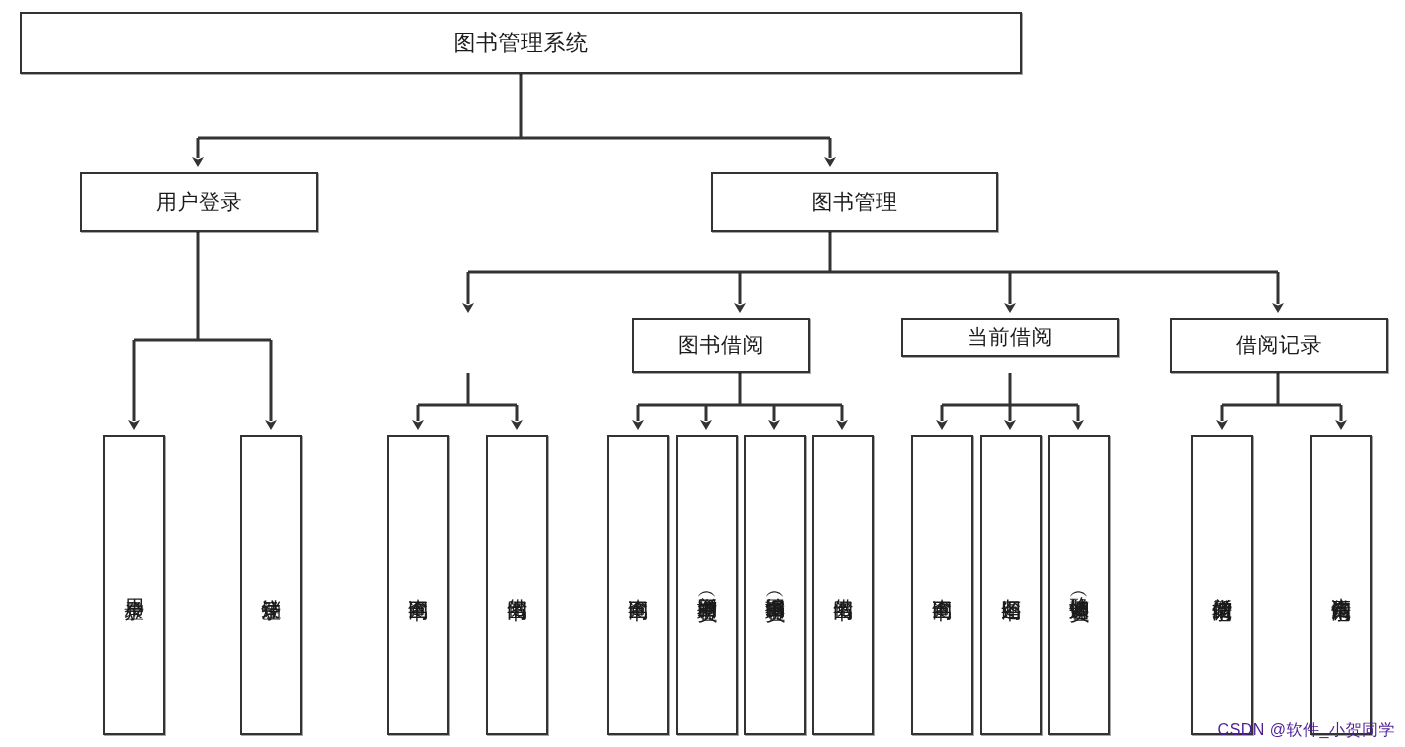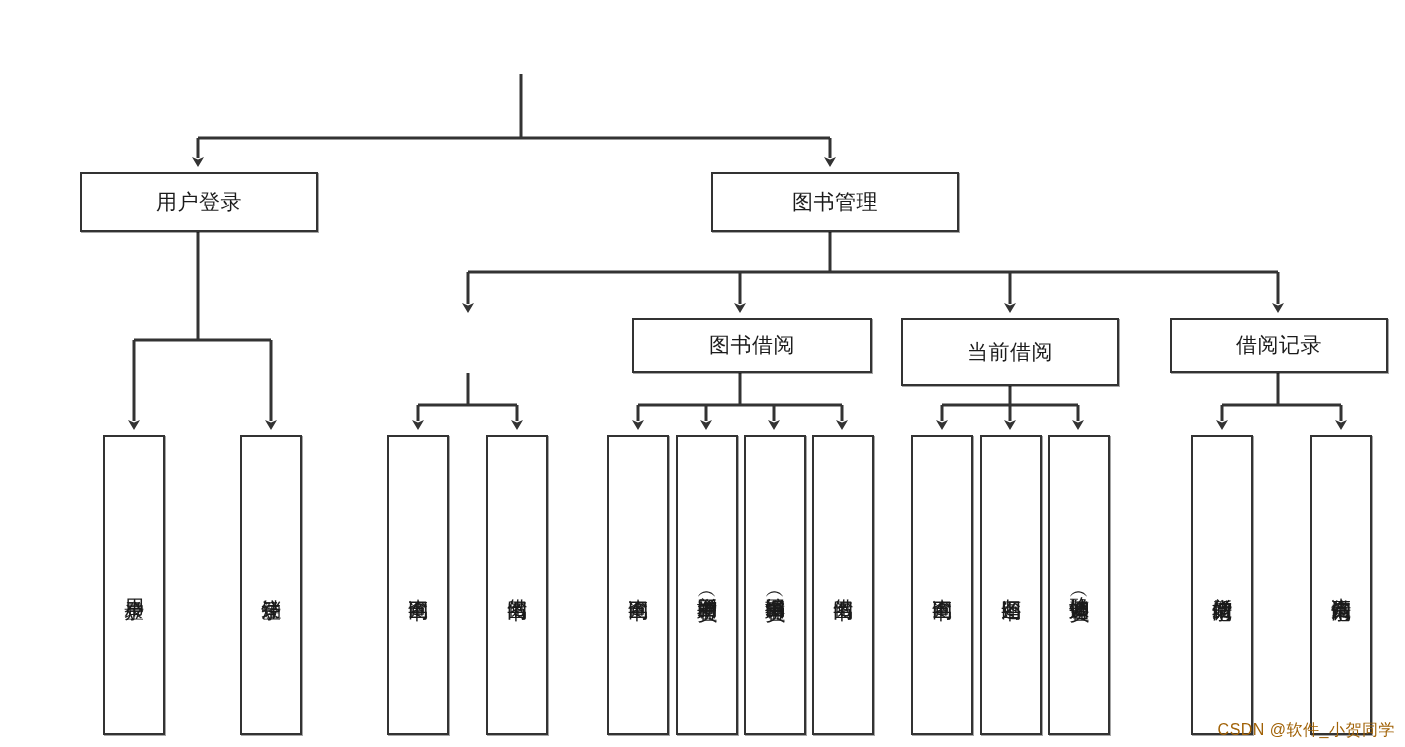--- a/index.html
+++ b/index.html
@@ -59,21 +59,21 @@
     line-height: 1.28;
     letter-spacing: 1px;
     white-space: normal;
     max-height: 100%;
   }
   #watermark {
     position: absolute;
     right: 10px;
     bottom: 6px;
     font-size: 16px;
-    color: #a16207;
+    color: #4c1d95;
     letter-spacing: 0.5px;
     z-index: 5;
     white-space: nowrap;
     font-family: "Liberation Sans", "DejaVu Sans", sans-serif;
   }
 </style>
 </head>
 <body>
 
 <div id="canvas">
@@ -121,35 +121,38 @@
       <path d="M1010,405 L1010,421" marker-end="url(#arrow)"></path>
       <path d="M1078,405 L1078,421" marker-end="url(#arrow)"></path>
 
       <path d="M1278,373 L1278,405"></path>
       <path d="M1222,405 L1341,405"></path>
       <path d="M1222,405 L1222,421" marker-end="url(#arrow)"></path>
       <path d="M1341,405 L1341,421" marker-end="url(#arrow)"></path>
     </g>
   </svg>
 
+  <div class="node root" style="left:20px; top:12px; width:1002px; height:62px;">
+    <span class="lbl">图书管理系统</span>
+  </div>
 
   <div class="node" style="left:80px; top:172px; width:238px; height:60px;">
     <span class="lbl">用户登录</span>
   </div>
 
-  <div class="node" style="left:711px; top:172px; width:248px; height:60px;">
+  <div class="node" style="left:711px; top:172px; width:287px; height:60px;">
     <span class="lbl">图书管理</span>
   </div>
 
 
-  <div class="node" style="left:632px; top:318px; width:240px; height:55px;">
+  <div class="node" style="left:632px; top:318px; width:178px; height:55px;">
     <span class="lbl">图书借阅</span>
   </div>
 
-  <div class="node" style="left:901px; top:318px; width:218px; height:68px;">
+  <div class="node" style="left:901px; top:318px; width:218px; height:39px;">
     <span class="lbl">当前借阅</span>
   </div>
 
   <div class="node" style="left:1170px; top:318px; width:218px; height:55px;font-family:Liberation Serif, serif;">
     <span class="lbl">借阅记录</span>
   </div>
 
   <div class="node leaf" style="left:103px; top:435px; width:62px; height:300px;">
     <span class="lbl">用户登录</span>
   </div>

